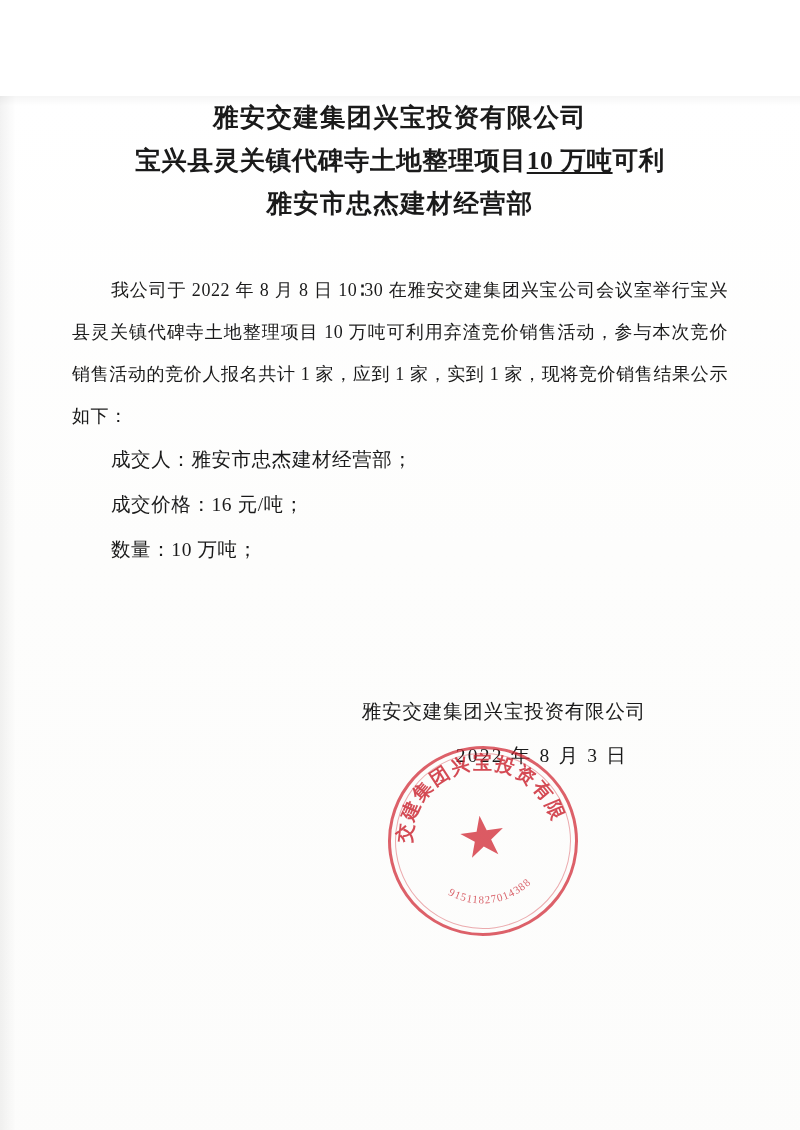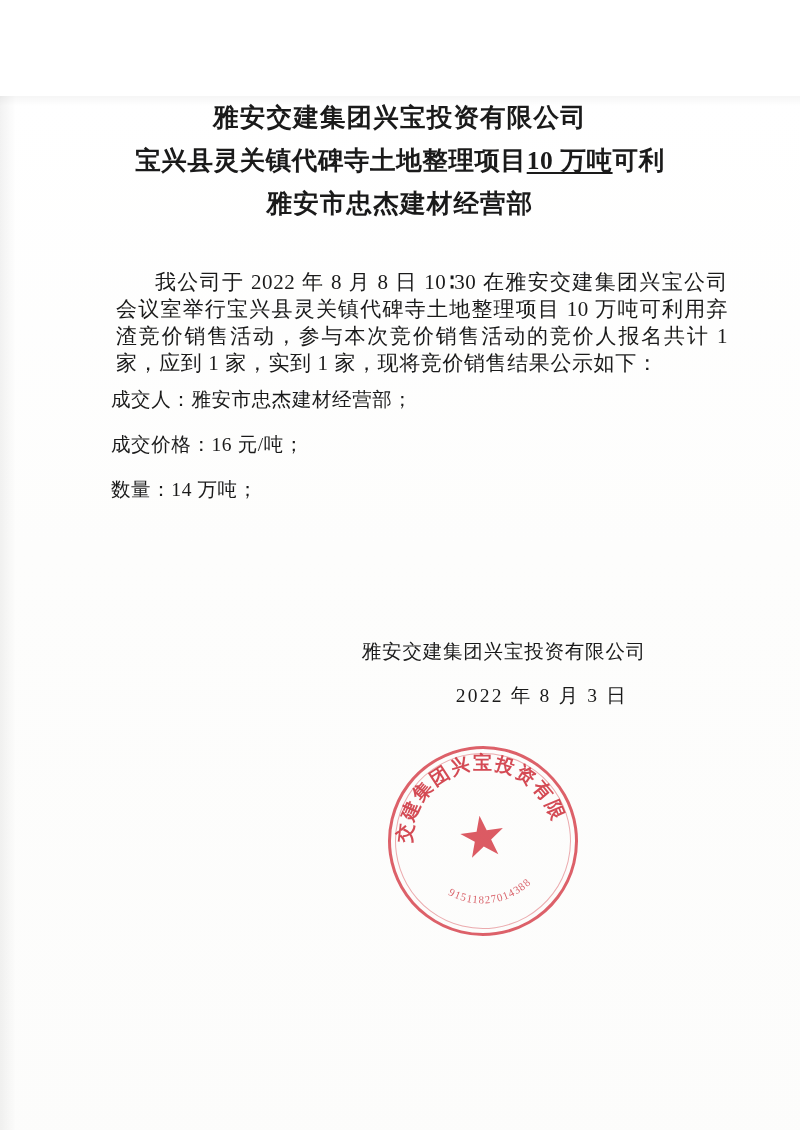--- a/index.html
+++ b/index.html
@@ -47,26 +47,25 @@
   }
   .title-line.l2 {
     letter-spacing: 0.6px;
   }
   .title-line .underline-seg {
     text-decoration: underline;
     text-underline-offset: 3px;
     margin-top: 12px;
   }
   .para {
-    font-size: 21px;
-    line-height: 27px;
+    font-size: 18px;
+    line-height: 42px;
     letter-spacing: 0.6px;
     text-align: justify;
     text-justify: inter-ideograph;
-    margin-left: 44px;
   }
   .para.first {
     margin-top: 44px;
     text-indent: 39px;
   }
   .info-line {
     font-size: 19.5px;
     line-height: 45px;
     letter-spacing: 0.6px;
     text-indent: 39px;
@@ -169,21 +168,21 @@
     <div class="title-block">
       <div class="title-line l1">雅安交建集团兴宝投资有限公司</div>
       <div class="title-line l2"><span>宝兴县灵关镇代碑寺土地整理项目</span><span class="underline-seg">10 万吨</span><span>可利</span></div>
       <div class="title-line l3">雅安市忠杰建材经营部</div>
     </div>
 
     <div class="para first">我公司于 2022 年 8 月 8 日 10∶30 在雅安交建集团兴宝公司会议室举行宝兴县灵关镇代碑寺土地整理项目 10 万吨可利用弃渣竞价销售活动，参与本次竞价销售活动的竞价人报名共计 1 家，应到 1 家，实到 1 家，现将竞价销售结果公示如下：</div>
 
     <div class="info-line">成交人：雅安市忠杰建材经营部；</div>
     <div class="info-line">成交价格：16 元/吨；</div>
-    <div class="info-line">数量：14 万吨；</div>
+    <div class="info-line">数量：10 万吨；</div>
 
     <div class="sig-block">
       <div class="sig-line">雅安交建集团兴宝投资有限公司</div>
       <div class="sig-date">2022 年 8 月 3 日</div>
     </div>
 
   </div>
 
   <div class="seal">
     <div class="seal-skew">

